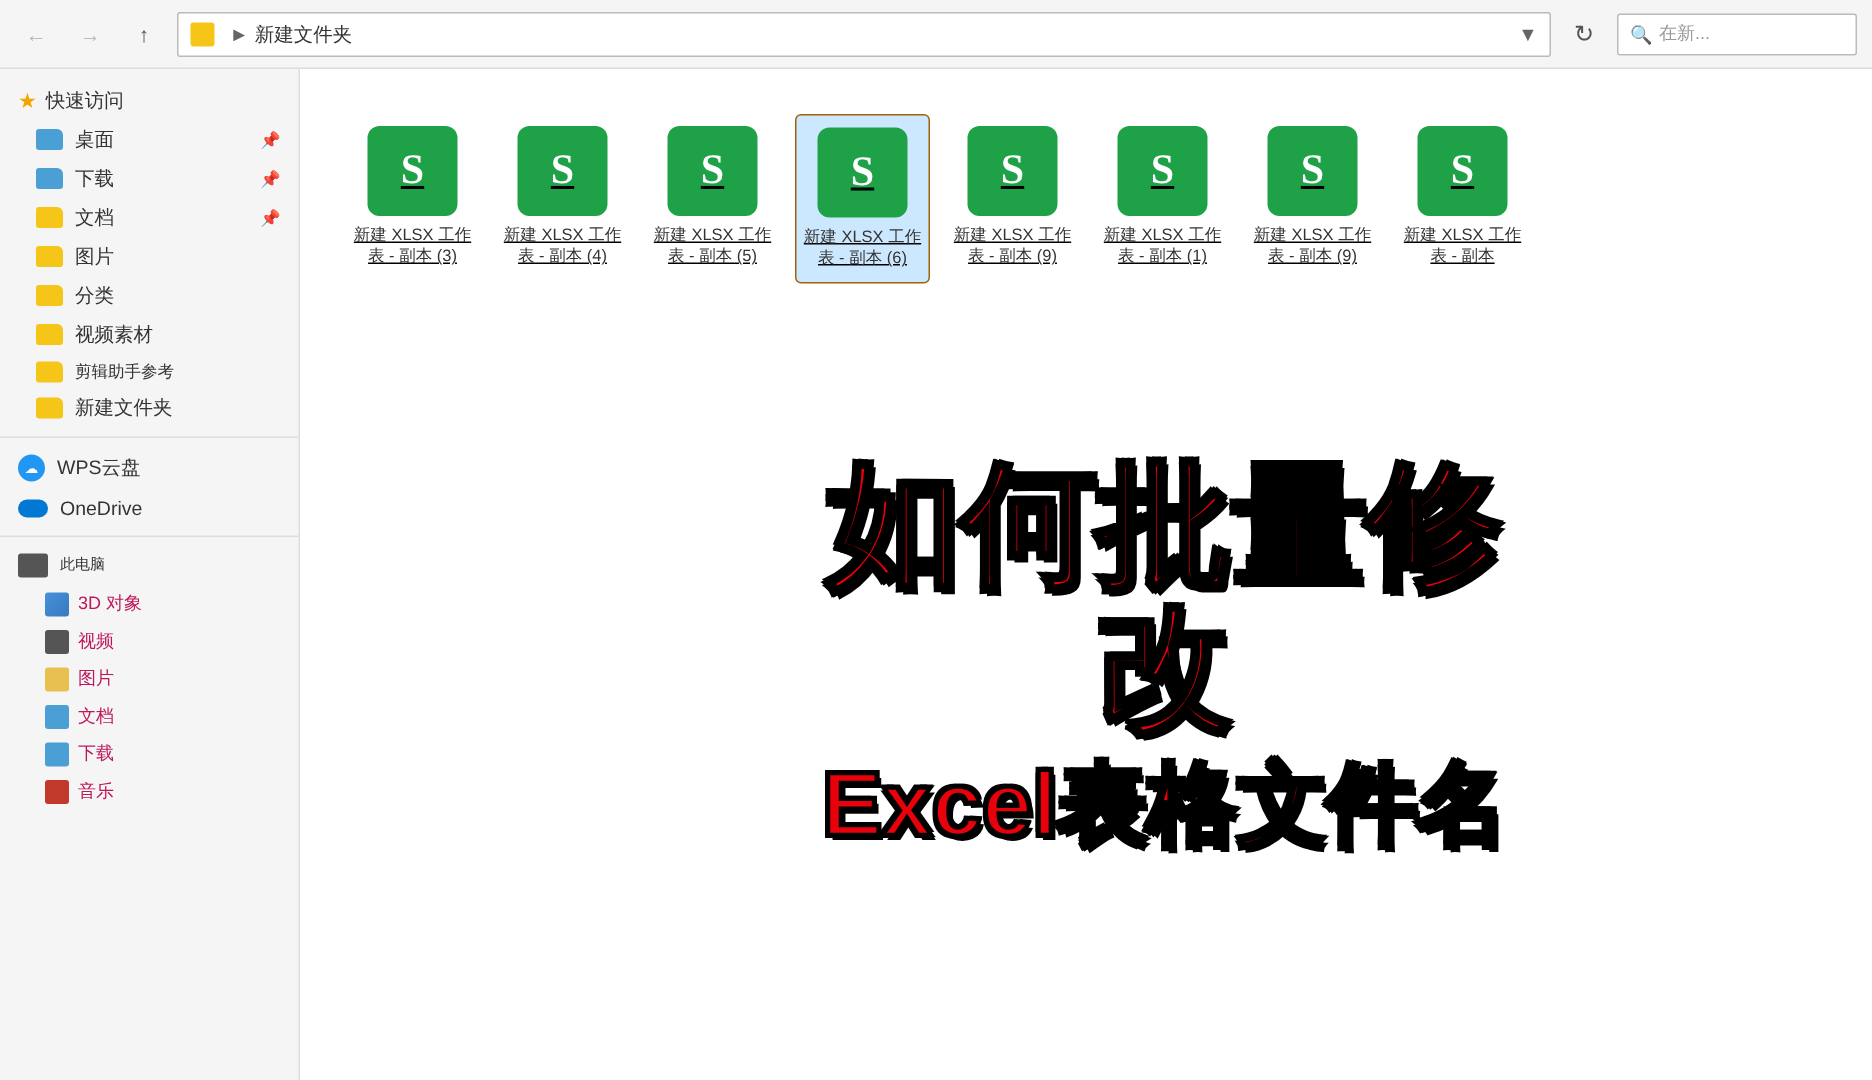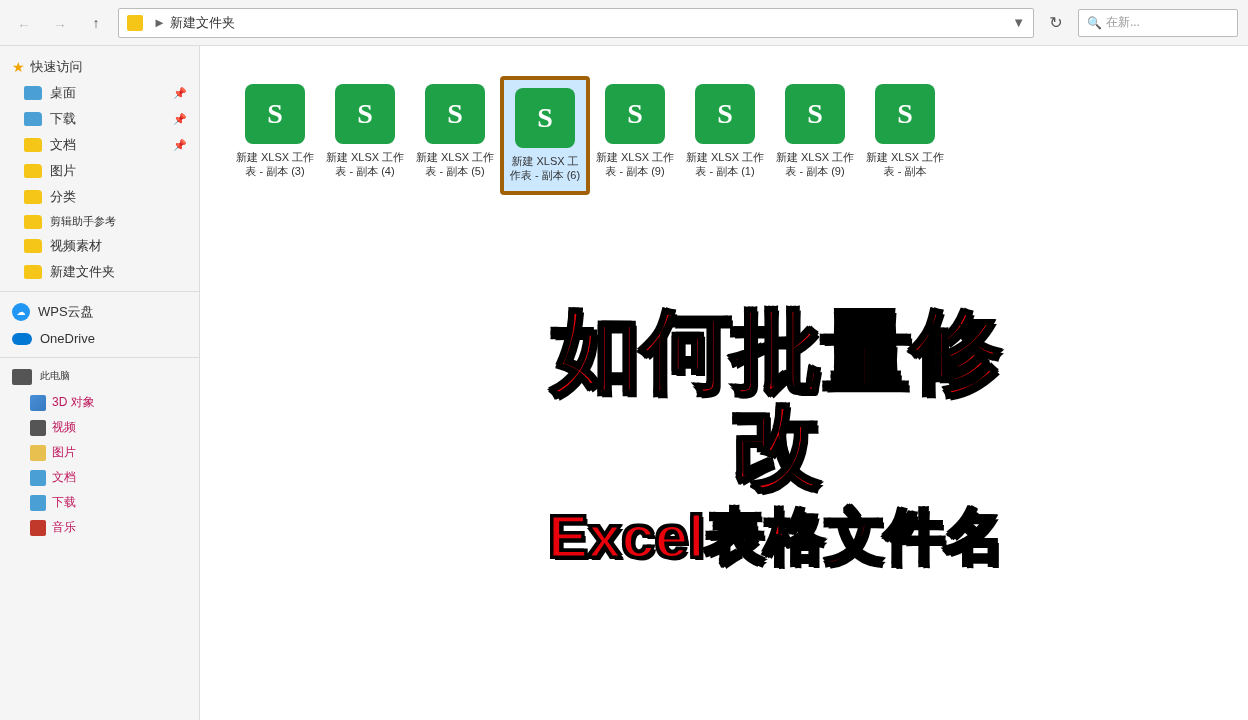--- a/index.html
+++ b/index.html
@@ -203,35 +203,37 @@
       background: white;
       overflow: hidden;
       position: relative;
       padding: 20px;
     }
 
     
     .files-grid {
       display: flex;
       flex-wrap: nowrap;
+      gap: 10px;
       padding: 10px;
       overflow-x: auto;
+      text-decoration: underline;
     }
 
     .file-item {
       display: flex;
       flex-direction: column;
       align-items: center;
       width: 90px;
       padding: 8px 4px;
       border-radius: 4px;
       cursor: pointer;
       user-select: none;
     }
-    .file-item.selected { background: #cce8ff; border: 4px solid #a16207; }
+    .file-item.selected { background: #cce8ff; border: 1px solid #a16207; }
 
     .xlsx-icon {
       width: 60px;
       height: 60px;
       background: #1fa147;
       border-radius: 8px;
       display: flex;
       align-items: center;
       justify-content: center;
       margin-bottom: 6px;
@@ -333,25 +335,25 @@
     <div class="sidebar-item">
       <span class="folder-icon yellow"></span>
       <span>图片</span>
     </div>
     <div class="sidebar-item">
       <span class="folder-icon yellow"></span>
       <span>分类</span>
     </div>
     <div class="sidebar-item">
       <span class="folder-icon yellow"></span>
+      <span>视频素材</span>
+    </div>
+    <div class="sidebar-item">
+      <span class="folder-icon yellow"></span>
       <span style="font-size:11px;overflow:hidden;white-space:nowrap;text-overflow:ellipsis;max-width:110px;">剪辑助手参考</span>
-    </div>
-    <div class="sidebar-item">
-      <span class="folder-icon yellow"></span>
-      <span>视频素材</span>
     </div>
     <div class="sidebar-item">
       <span class="folder-icon yellow"></span>
       <span>新建文件夹</span>
     </div>
 
     <div class="sidebar-divider"></div>
 
     <div class="sidebar-cloud-item">
       <span class="cloud-icon-wps">☁</span>

